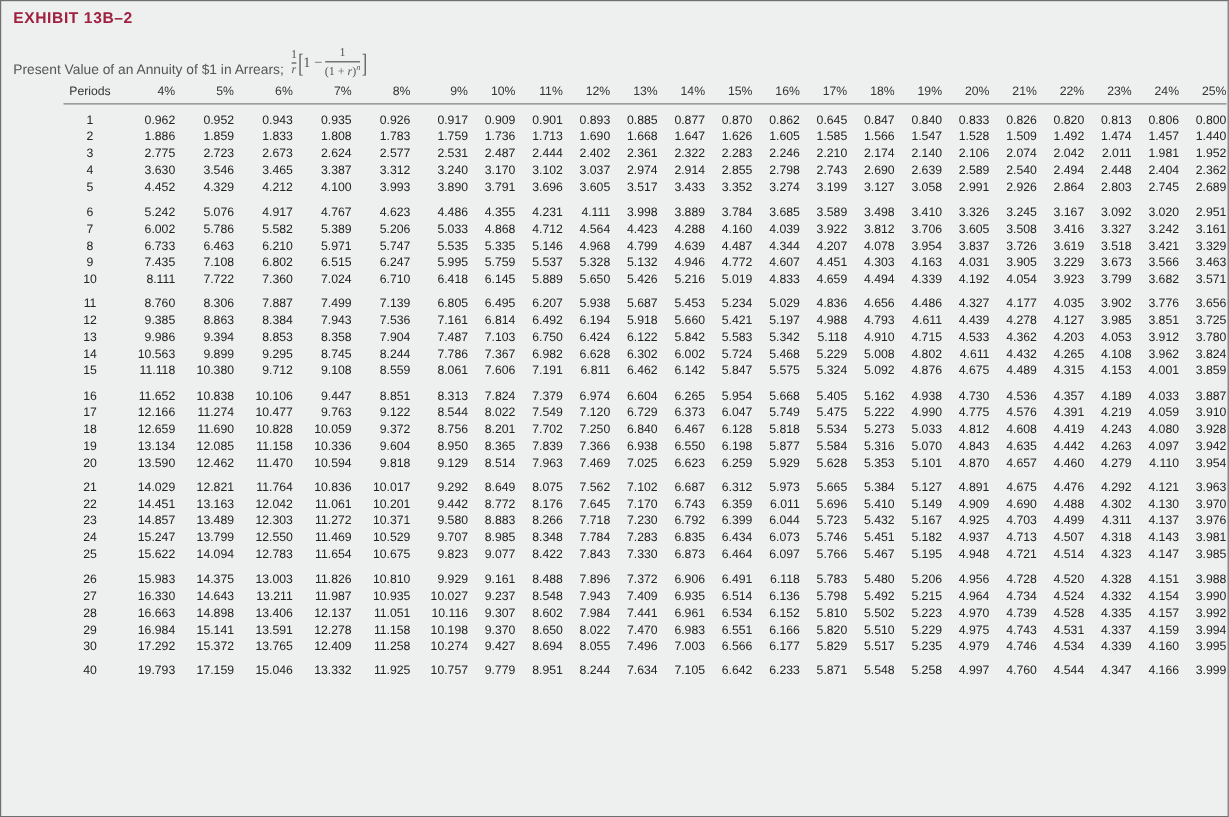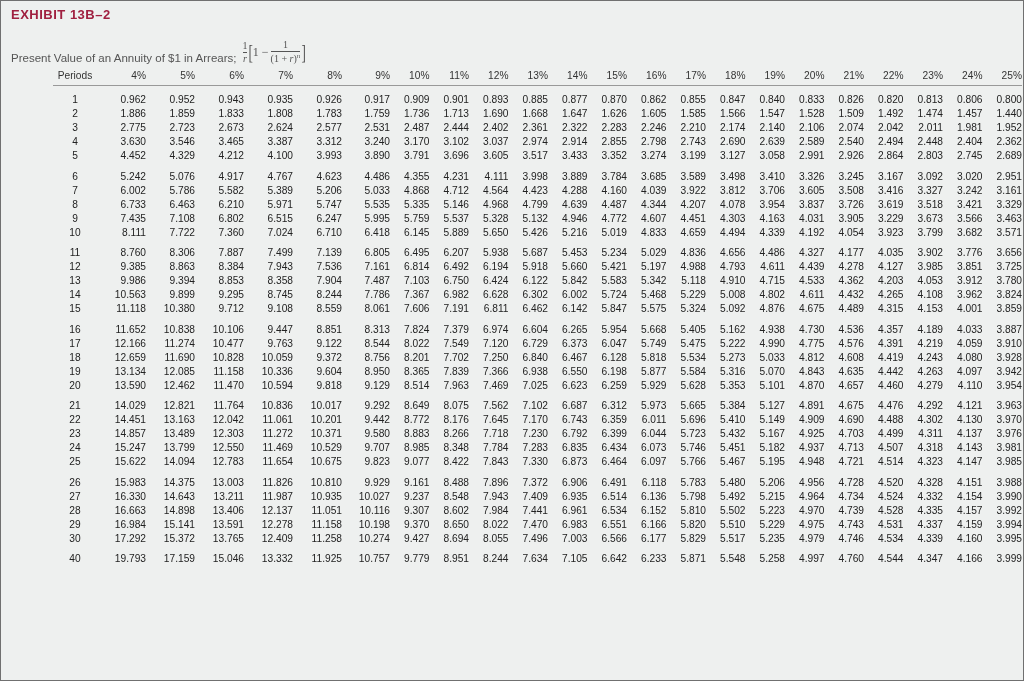--- a/index.html
+++ b/index.html
@@ -172,21 +172,21 @@
             <td>0.935</td>
             <td>0.926</td>
             <td>0.917</td>
             <td>0.909</td>
             <td>0.901</td>
             <td>0.893</td>
             <td>0.885</td>
             <td>0.877</td>
             <td>0.870</td>
             <td>0.862</td>
-            <td>0.855</td>
+            <td>0.645</td>
             <td>0.847</td>
             <td>0.840</td>
             <td>0.833</td>
             <td>0.826</td>
             <td>0.820</td>
             <td>0.813</td>
             <td>0.806</td>
             <td>0.800</td>
           </tr>
           <tr>

